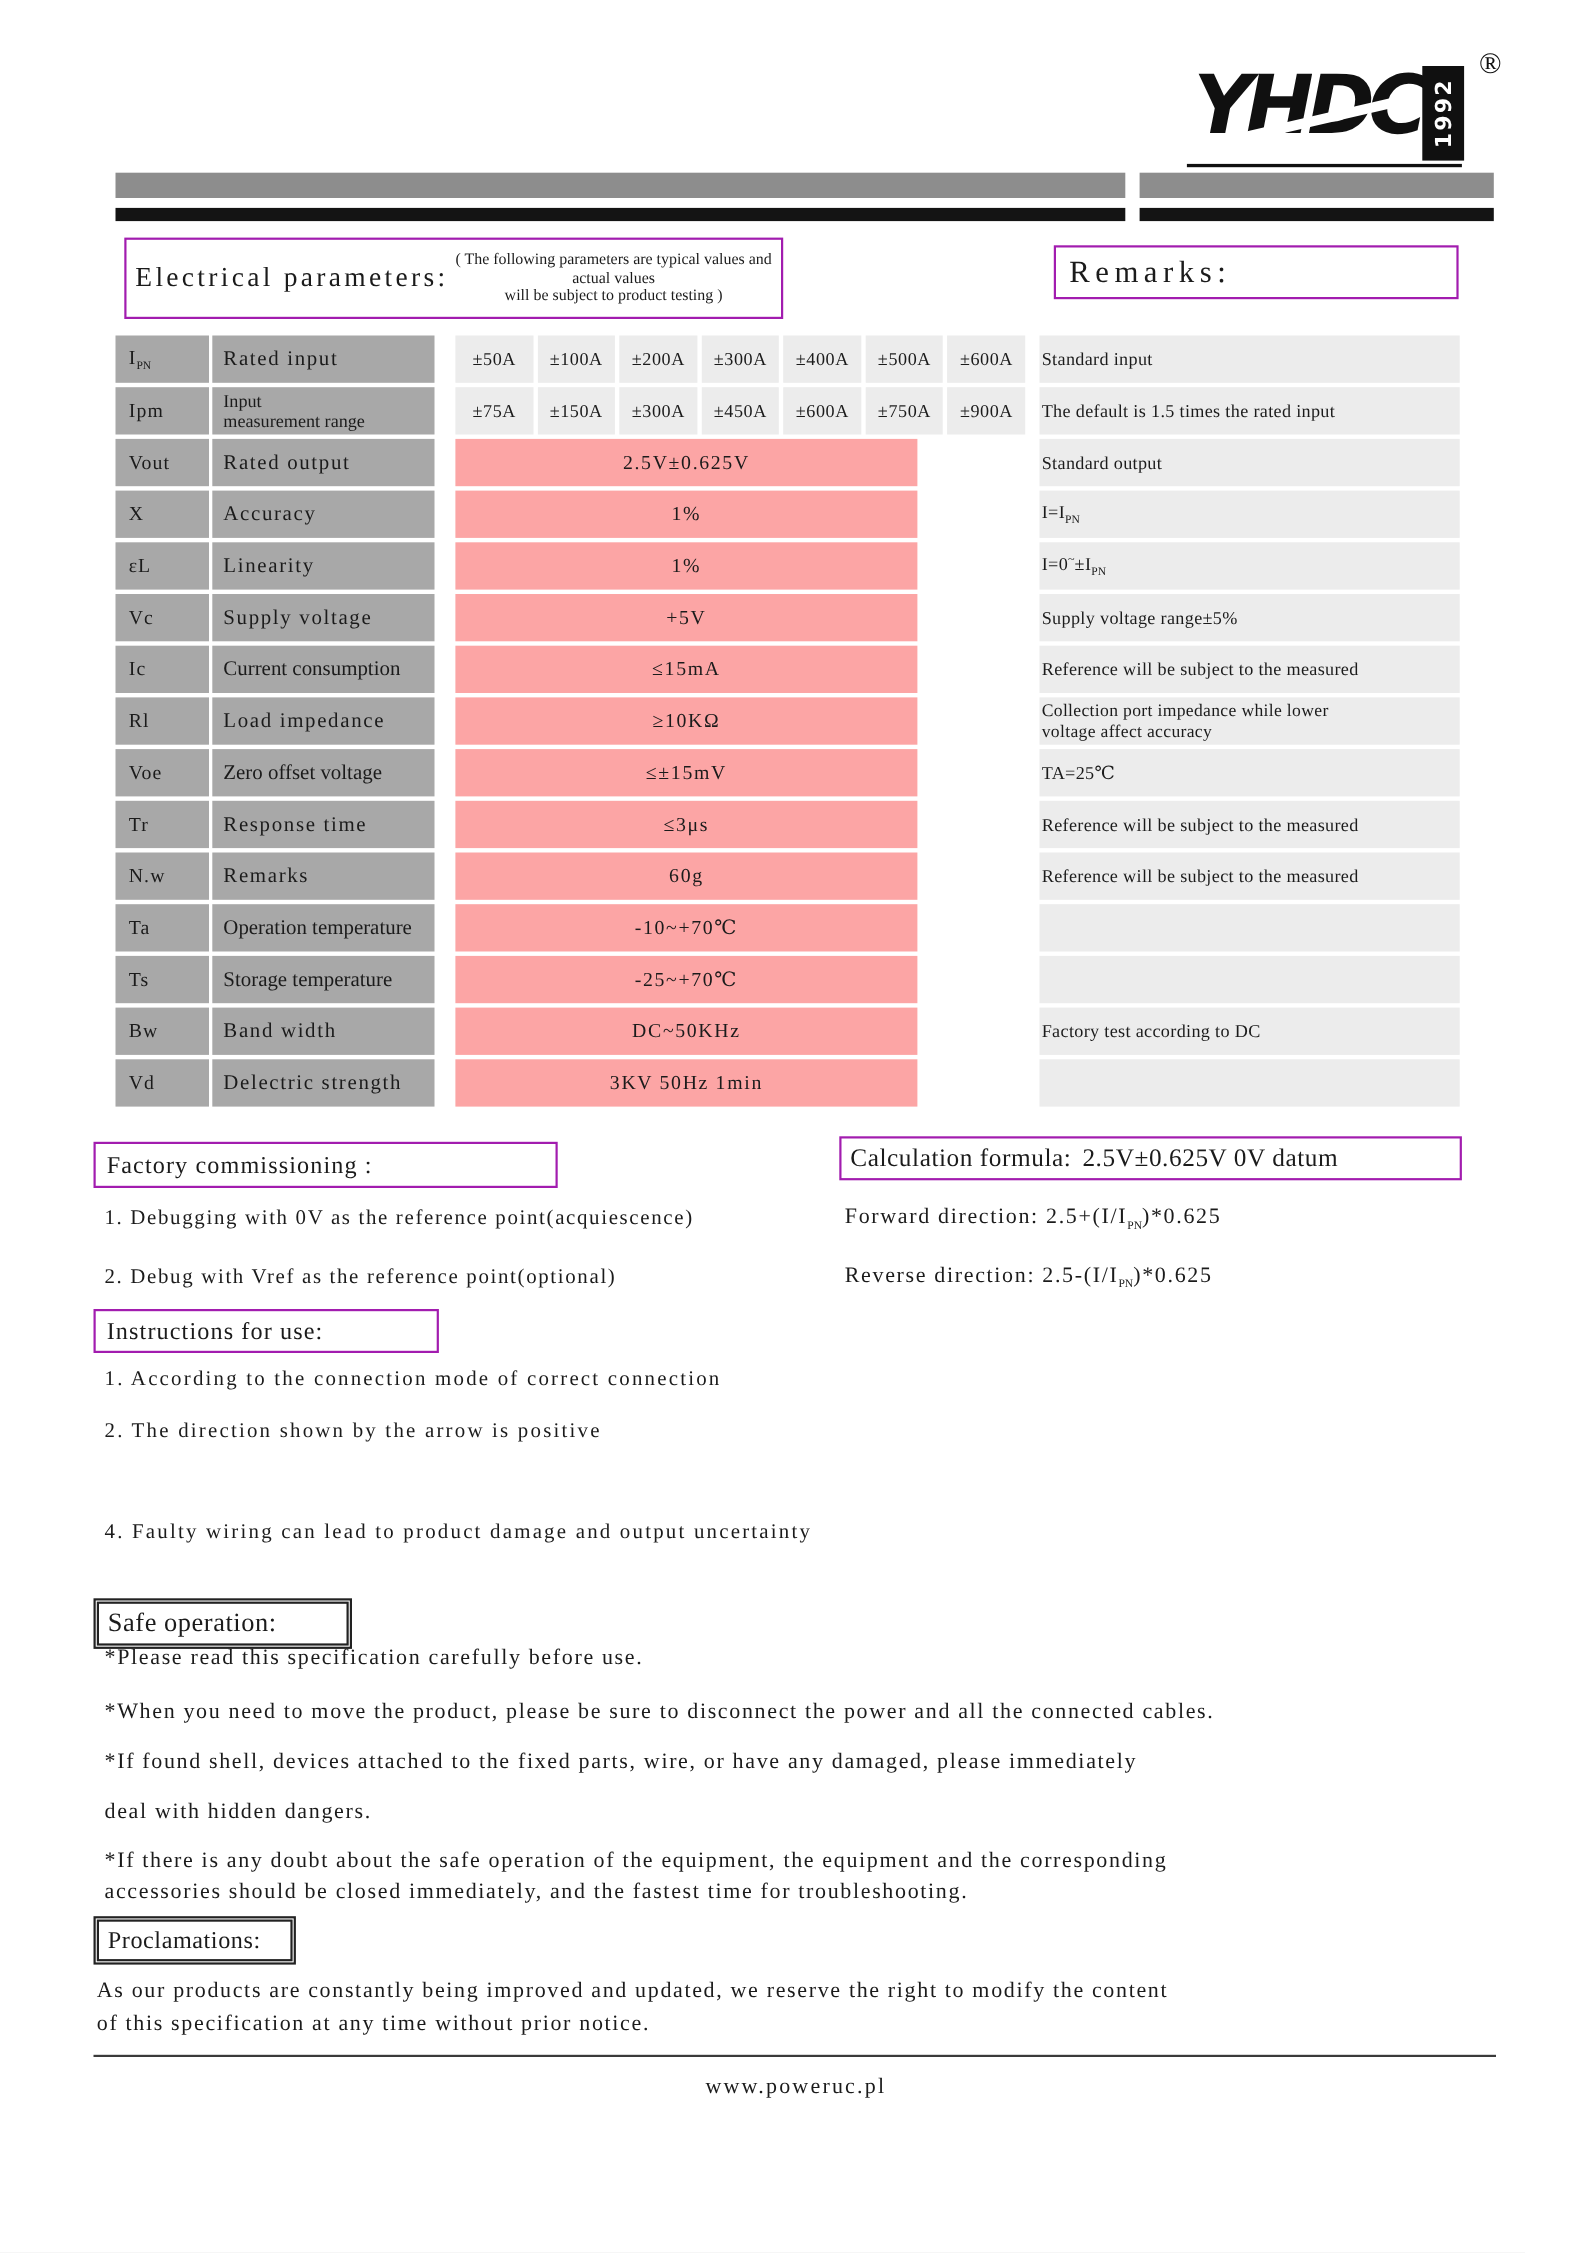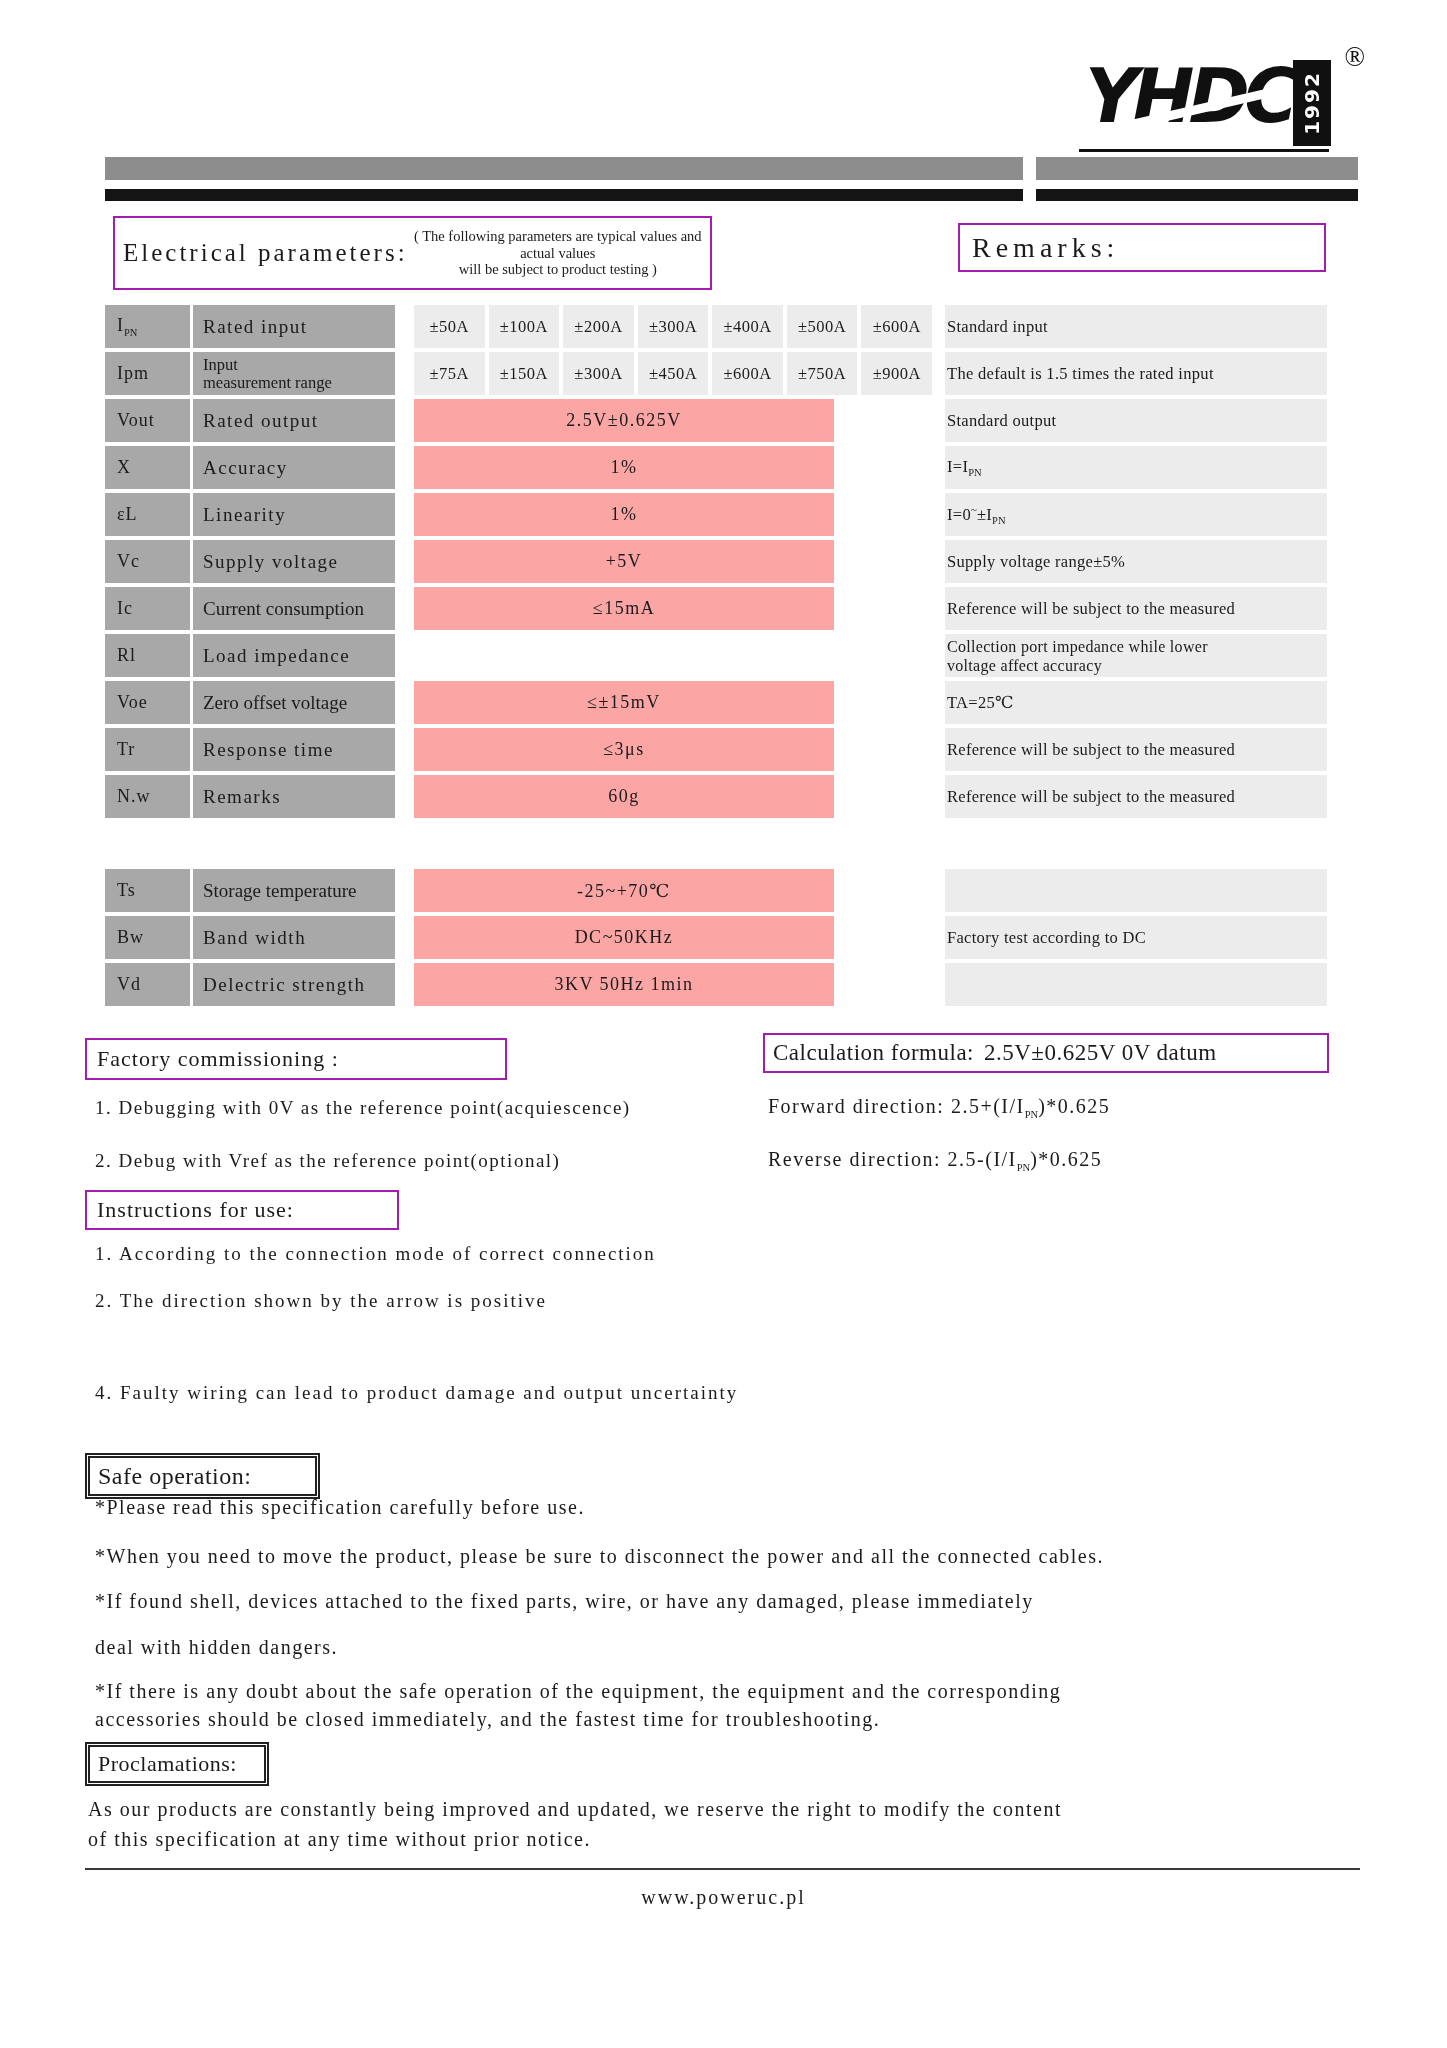--- a/index.html
+++ b/index.html
@@ -163,20 +163,21 @@
     <div class="trow" style="top:282px;">
       <div class="cell sym">Ic</div>
       <div class="cell nm tight">Current consumption</div>
       <div class="cell val">≤15mA</div>
       <div class="cell rem">Reference will be subject to the measured</div>
     </div>
 
     <div class="trow" style="top:329px;">
       <div class="cell sym">Rl</div>
       <div class="cell nm">Load impedance</div>
+      <div class="cell val">≥10KΩ</div>
       <div class="cell rem">
         <span class="two">
           <span>Collection port impedance while lower</span>
           <span>voltage affect accuracy</span>
         </span>
       </div>
     </div>
 
     <div class="trow" style="top:376px;">
       <div class="cell sym">Voe</div>
@@ -192,20 +193,26 @@
       <div class="cell rem">Reference will be subject to the measured</div>
     </div>
 
     <div class="trow" style="top:470px;">
       <div class="cell sym">N.w</div>
       <div class="cell nm">Remarks</div>
       <div class="cell val">60g</div>
       <div class="cell rem">Reference will be subject to the measured</div>
     </div>
 
+    <div class="trow" style="top:517px;">
+      <div class="cell sym">Ta</div>
+      <div class="cell nm tight">Operation temperature</div>
+      <div class="cell val">-10~+70℃</div>
+      <div class="cell rem"></div>
+    </div>
 
     <div class="trow" style="top:564px;">
       <div class="cell sym">Ts</div>
       <div class="cell nm tight">Storage temperature</div>
       <div class="cell val">-25~+70℃</div>
       <div class="cell rem"></div>
     </div>
 
     <div class="trow" style="top:611px;">
       <div class="cell sym">Bw</div>

